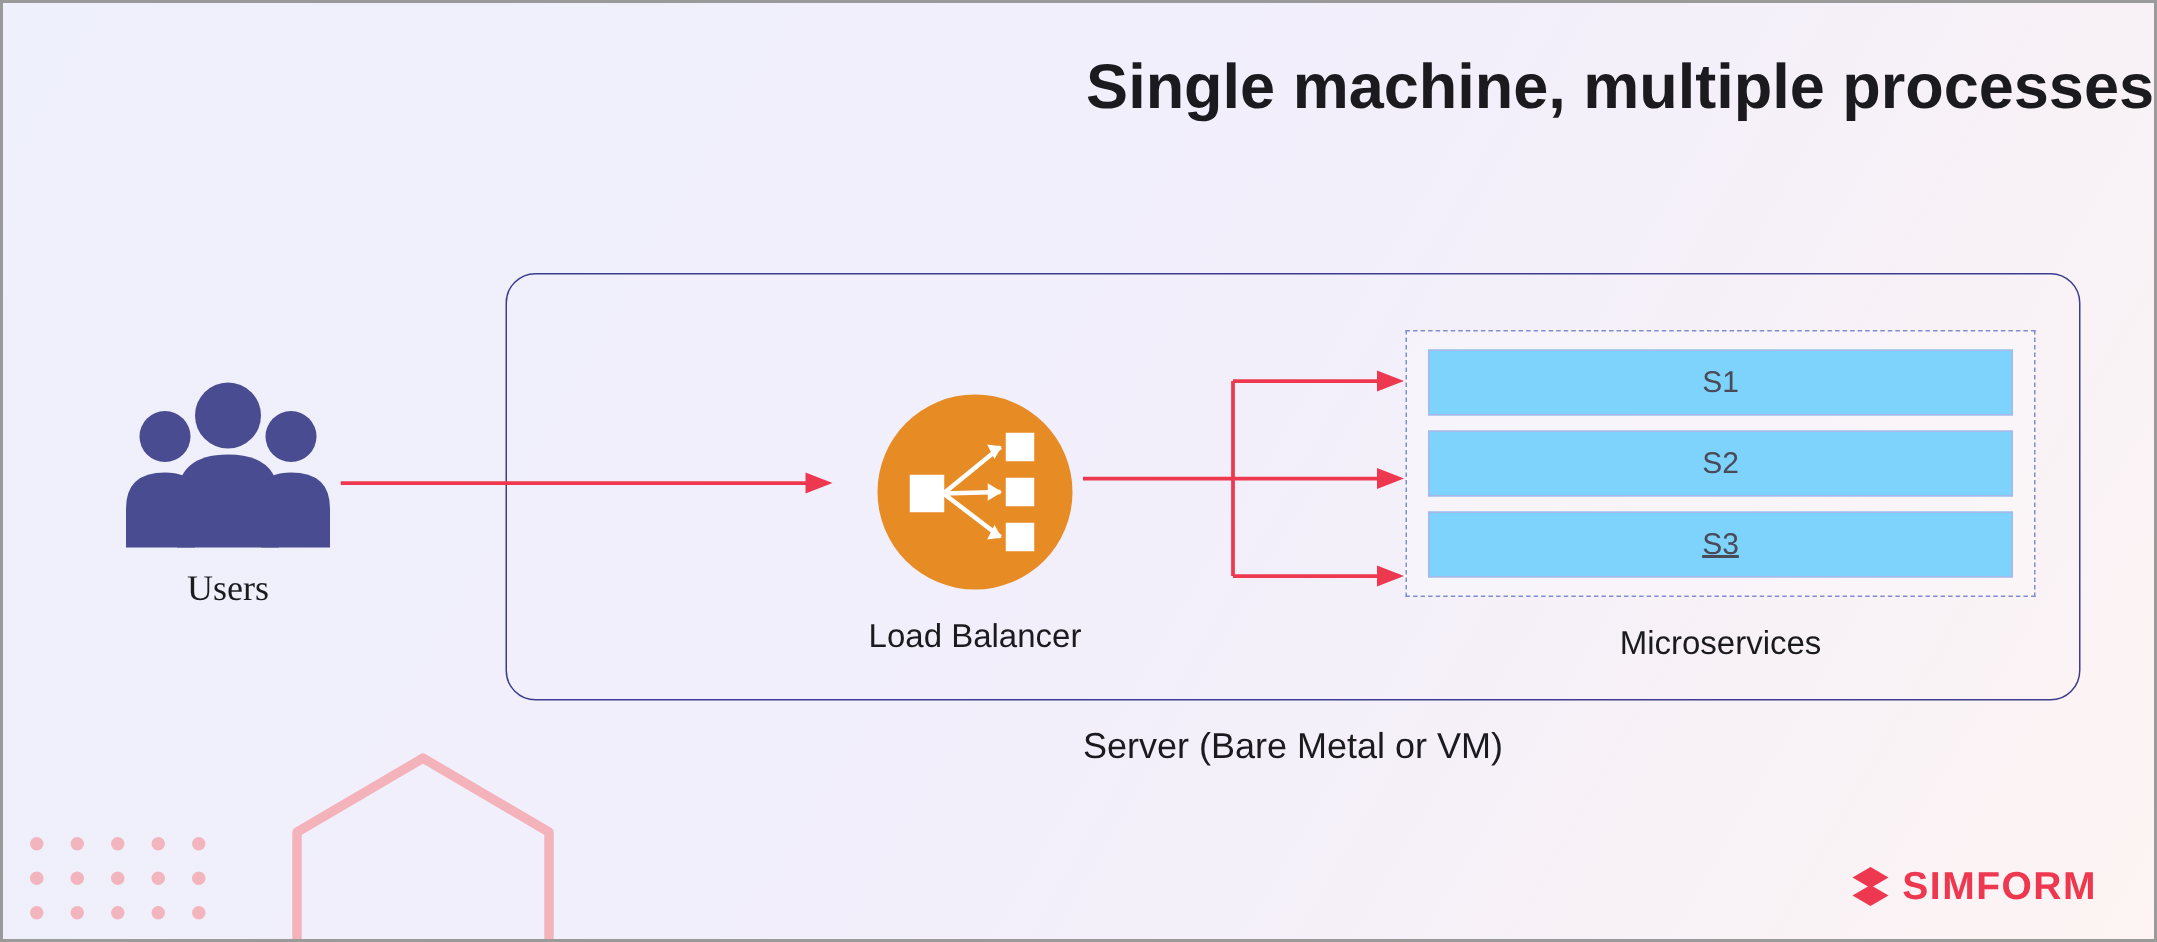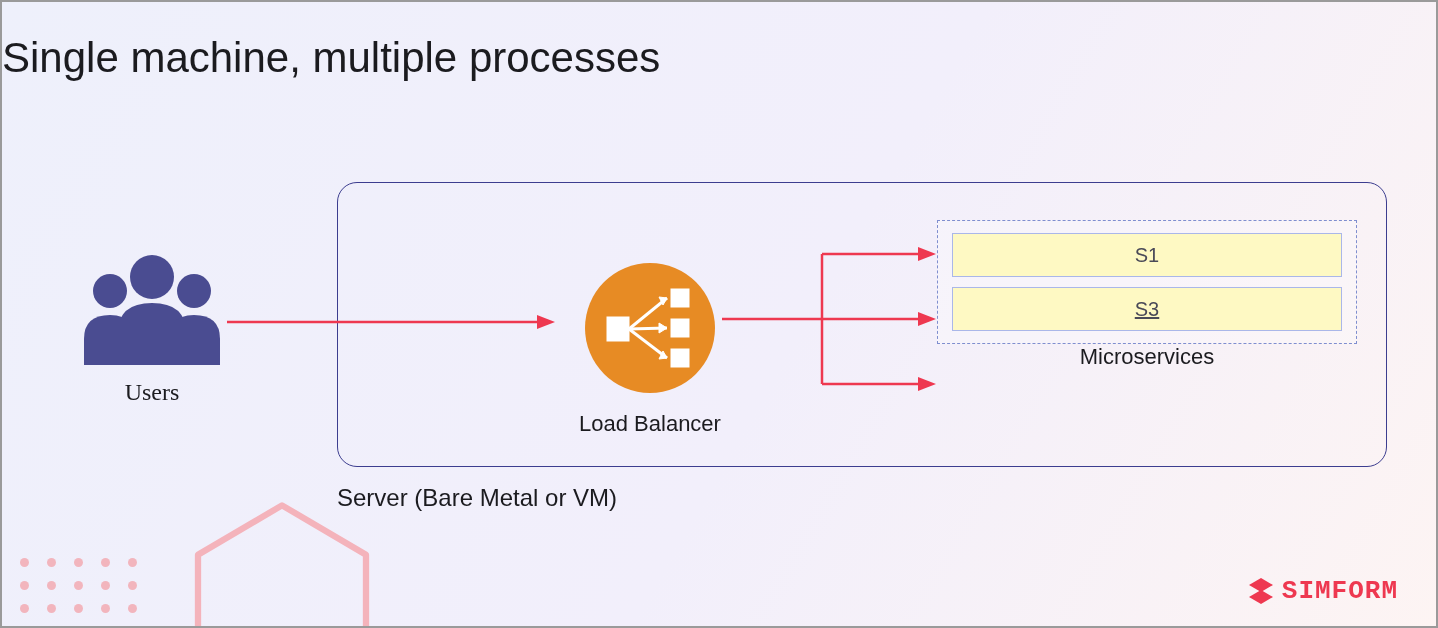--- a/index.html
+++ b/index.html
@@ -10,23 +10,23 @@
     background: linear-gradient(120deg, #eef0fb 0%, #f2effb 55%, #fdf4f3 100%);
     border: 2px solid #9a9a9a;
     position: relative;
     overflow: hidden;
   }
   .title {
     position: absolute;
     top: 32px;
     left: 0;
     width: 100%;
-    text-align: left;
+    text-align: right;
     font-size: 42px;
-    font-weight: 400;
+    font-weight: 700;
     color: #1b1b1f;
   }
   .users-group {
     position: absolute;
     left: 70px;
     top: 245px;
     width: 160px;
     text-align: center;
     font-family: Liberation Serif, serif;
   }
@@ -42,21 +42,21 @@
     width: 1050px;
     height: 285px;
     border: 1.5px solid #3c3d8f;
     border-radius: 20px;
   }
   .server-label {
     position: absolute;
     left: 335px;
     top: 482px;
     width: 1050px;
-    text-align: left;
+    text-align: center;
     font-size: 24px;
     color: #1b1b1f;
   }
   .lb-group {
     position: absolute;
     left: 568px;
     top: 261px;
     width: 160px;
     text-align: center;
   }
@@ -78,33 +78,33 @@
     left: 935px;
     top: 218px;
     width: 420px;
   }
   .ms-box {
     border: 1.5px dashed #7f8ecf;
     padding: 12px 14px;
     background: rgba(255,255,255,0.25);
   }
   .ms-item {
-    background: #fef9c3;
+    background: #7dd3fc;
     border: 1px solid #aab7e9;
     height: 44px;
     display: flex;
     align-items: center;
     justify-content: center;
     font-size: 20px;
     color: #4a4a58;
     margin-bottom: 10px;
   }
   .ms-item:last-child { margin-bottom: 0; text-decoration: underline; }
   .ms-label {
-    margin-top: 0;
+    margin-top: 18px;
     text-align: center;
     font-size: 22px;
     color: #1b1b1f;
   }
   .arrow {
     position: absolute;
     pointer-events: none;
   }
   .hexagon {
     position: absolute;
@@ -122,21 +122,20 @@
   .dot {
     width: 9px; height: 9px; border-radius: 50%; background: #f2b5bd;
   }
   .logo {
     position: absolute;
     right: 38px;
     bottom: 20px;
     display: flex;
     align-items: flex-end;
     gap: 6px;
-    font-family: Liberation Mono, monospace;
   }
   .logo-text {
     font-size: 26px;
     font-weight: 700;
     letter-spacing: 1px;
     color: #ee3850;
   }
 </style>
 </head>
 <body>
@@ -179,20 +178,21 @@
         <polygon points="82,95 74,96 78,88" fill="#ffffff"></polygon>
       </g>
     </svg>
   </div>
   <div class="lb-label">Load Balancer</div>
 </div>
 
 <div class="ms-group">
   <div class="ms-box">
     <div class="ms-item">S1</div>
+    <div class="ms-item">S2</div>
     <div class="ms-item">S3</div>
   </div>
   <div class="ms-label">Microservices</div>
 </div>
 
 <svg class="arrow" style="left:225px; top:310px;" width="330" height="20" viewBox="0 0 330 20">
   <line x1="0" y1="10" x2="312" y2="10" stroke="#ee3850" stroke-width="2.5"></line>
   <polygon points="328,10 310,3 310,17" fill="#ee3850"></polygon>
 </svg>
 

